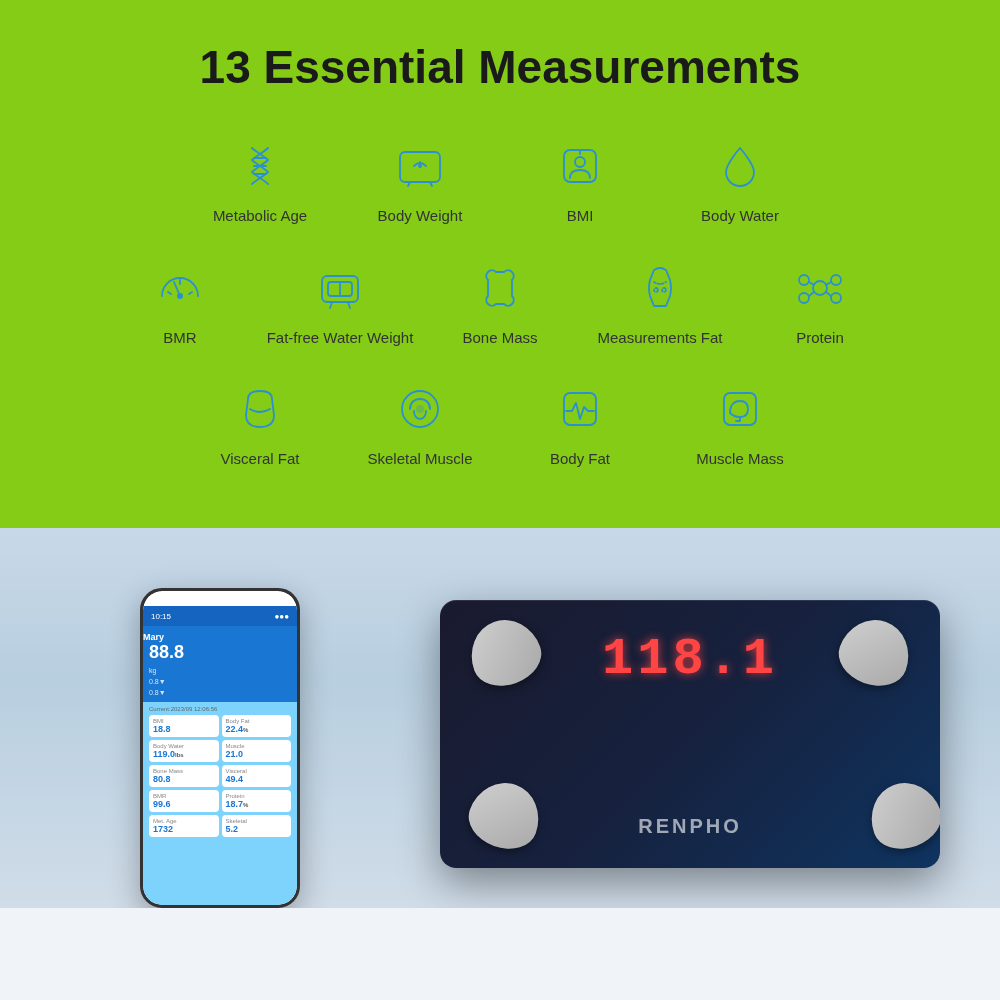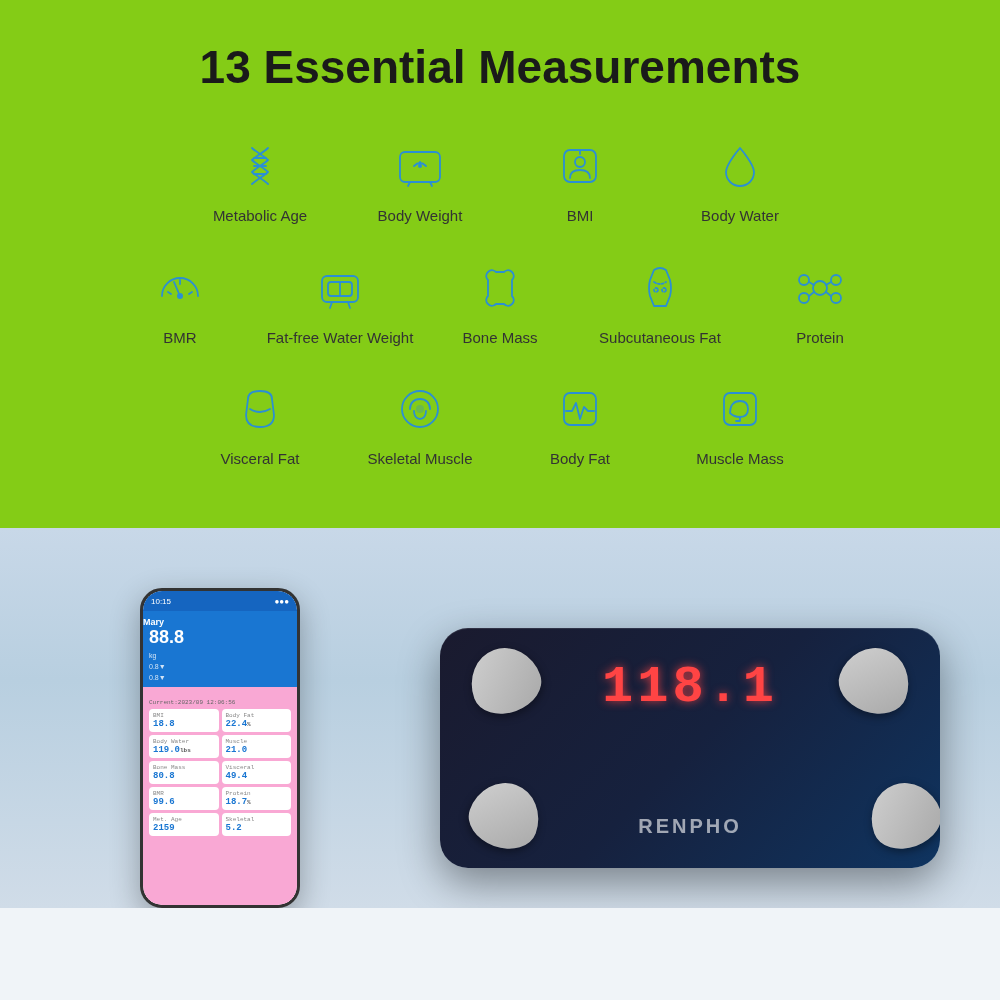--- a/index.html
+++ b/index.html
@@ -108,20 +108,21 @@
       flex-direction: column;
     }
 
     .phone-status-bar {
       background: #1565c0;
       height: 20px;
       display: flex;
       align-items: center;
       justify-content: space-between;
       padding: 0 8px;
+      margin-top: 15px;
     }
 
     .phone-status-text {
       font-size: 8px;
       color: white;
     }
 
     .phone-header {
       background: #1976d2;
       padding: 6px 0;
@@ -137,24 +138,23 @@
       font-size: 18px;
       font-weight: 700;
     }
 
     .phone-header-sub {
       font-size: 7px;
       opacity: 0.8;
     }
 
     .phone-body {
-      background: #f9a8d4;
+      background: #7dd3fc;
       flex: 1;
-      padding: 12px 6px;
-      font-family: Liberation Mono, monospace;
+      padding: 4px 6px;
     }
 
     .phone-stats-row {
       display: flex;
       gap: 3px;
       margin-bottom: 3px;
     }
 
     .phone-stat {
       background: white;
@@ -178,23 +178,23 @@
       font-size: 6px;
       color: #555;
     }
 
     
     .scale-mockup {
       position: absolute;
       right: 60px;
       bottom: 40px;
       width: 500px;
-      height: 240px;
+      height: 268px;
       background: linear-gradient(135deg, #1a1a2e 0%, #16213e 50%, #0f3460 100%);
-      border-radius: 28px;
+      border-radius: 16px;
       box-shadow: 0 15px 40px rgba(0,0,0,0.4), inset 0 1px 0 rgba(255,255,255,0.1);
       overflow: hidden;
     }
 
     .scale-inner {
       width: 100%;
       height: 100%;
       position: relative;
       border-radius: 18px;
       overflow: hidden;
@@ -338,21 +338,21 @@
 
       <div class="measurement-item">
         <div class="measurement-icon">
           <svg viewBox="0 0 52 52">
             <path d="M20 8 Q26 4 32 8 L36 18 Q38 26 36 34 L32 44 L20 44 L16 34 Q14 26 16 18 Z"></path>
             <path d="M20 20 Q26 24 32 20" stroke-dasharray="2,2"></path>
             <circle cx="22" cy="28" r="2" stroke-dasharray="2,2"></circle>
             <circle cx="30" cy="28" r="2" stroke-dasharray="2,2"></circle>
           </svg>
         </div>
-        <span class="measurement-label">Subcutaneous Fat</span>
+        <span class="measurement-label">Measurements Fat</span>
       </div>
 
       <div class="measurement-item">
         <div class="measurement-icon">
           <svg viewBox="0 0 52 52">
             <circle cx="26" cy="26" r="7"></circle>
             <circle cx="10" cy="18" r="5"></circle>
             <circle cx="42" cy="18" r="5"></circle>
             <circle cx="10" cy="36" r="5"></circle>
             <circle cx="42" cy="36" r="5"></circle>
@@ -471,21 +471,21 @@
             <div class="phone-stat-value">99.6</div>
           </div>
           <div class="phone-stat">
             <div class="phone-stat-label">Protein</div>
             <div class="phone-stat-value">18.7<span class="phone-stat-unit">%</span></div>
           </div>
         </div>
         <div class="phone-stats-row">
           <div class="phone-stat">
             <div class="phone-stat-label">Met. Age</div>
-            <div class="phone-stat-value">2159</div>
+            <div class="phone-stat-value">1732</div>
           </div>
           <div class="phone-stat">
             <div class="phone-stat-label">Skeletal</div>
             <div class="phone-stat-value">5.2</div>
           </div>
         </div>
       </div>
     </div>
   </div>
 

